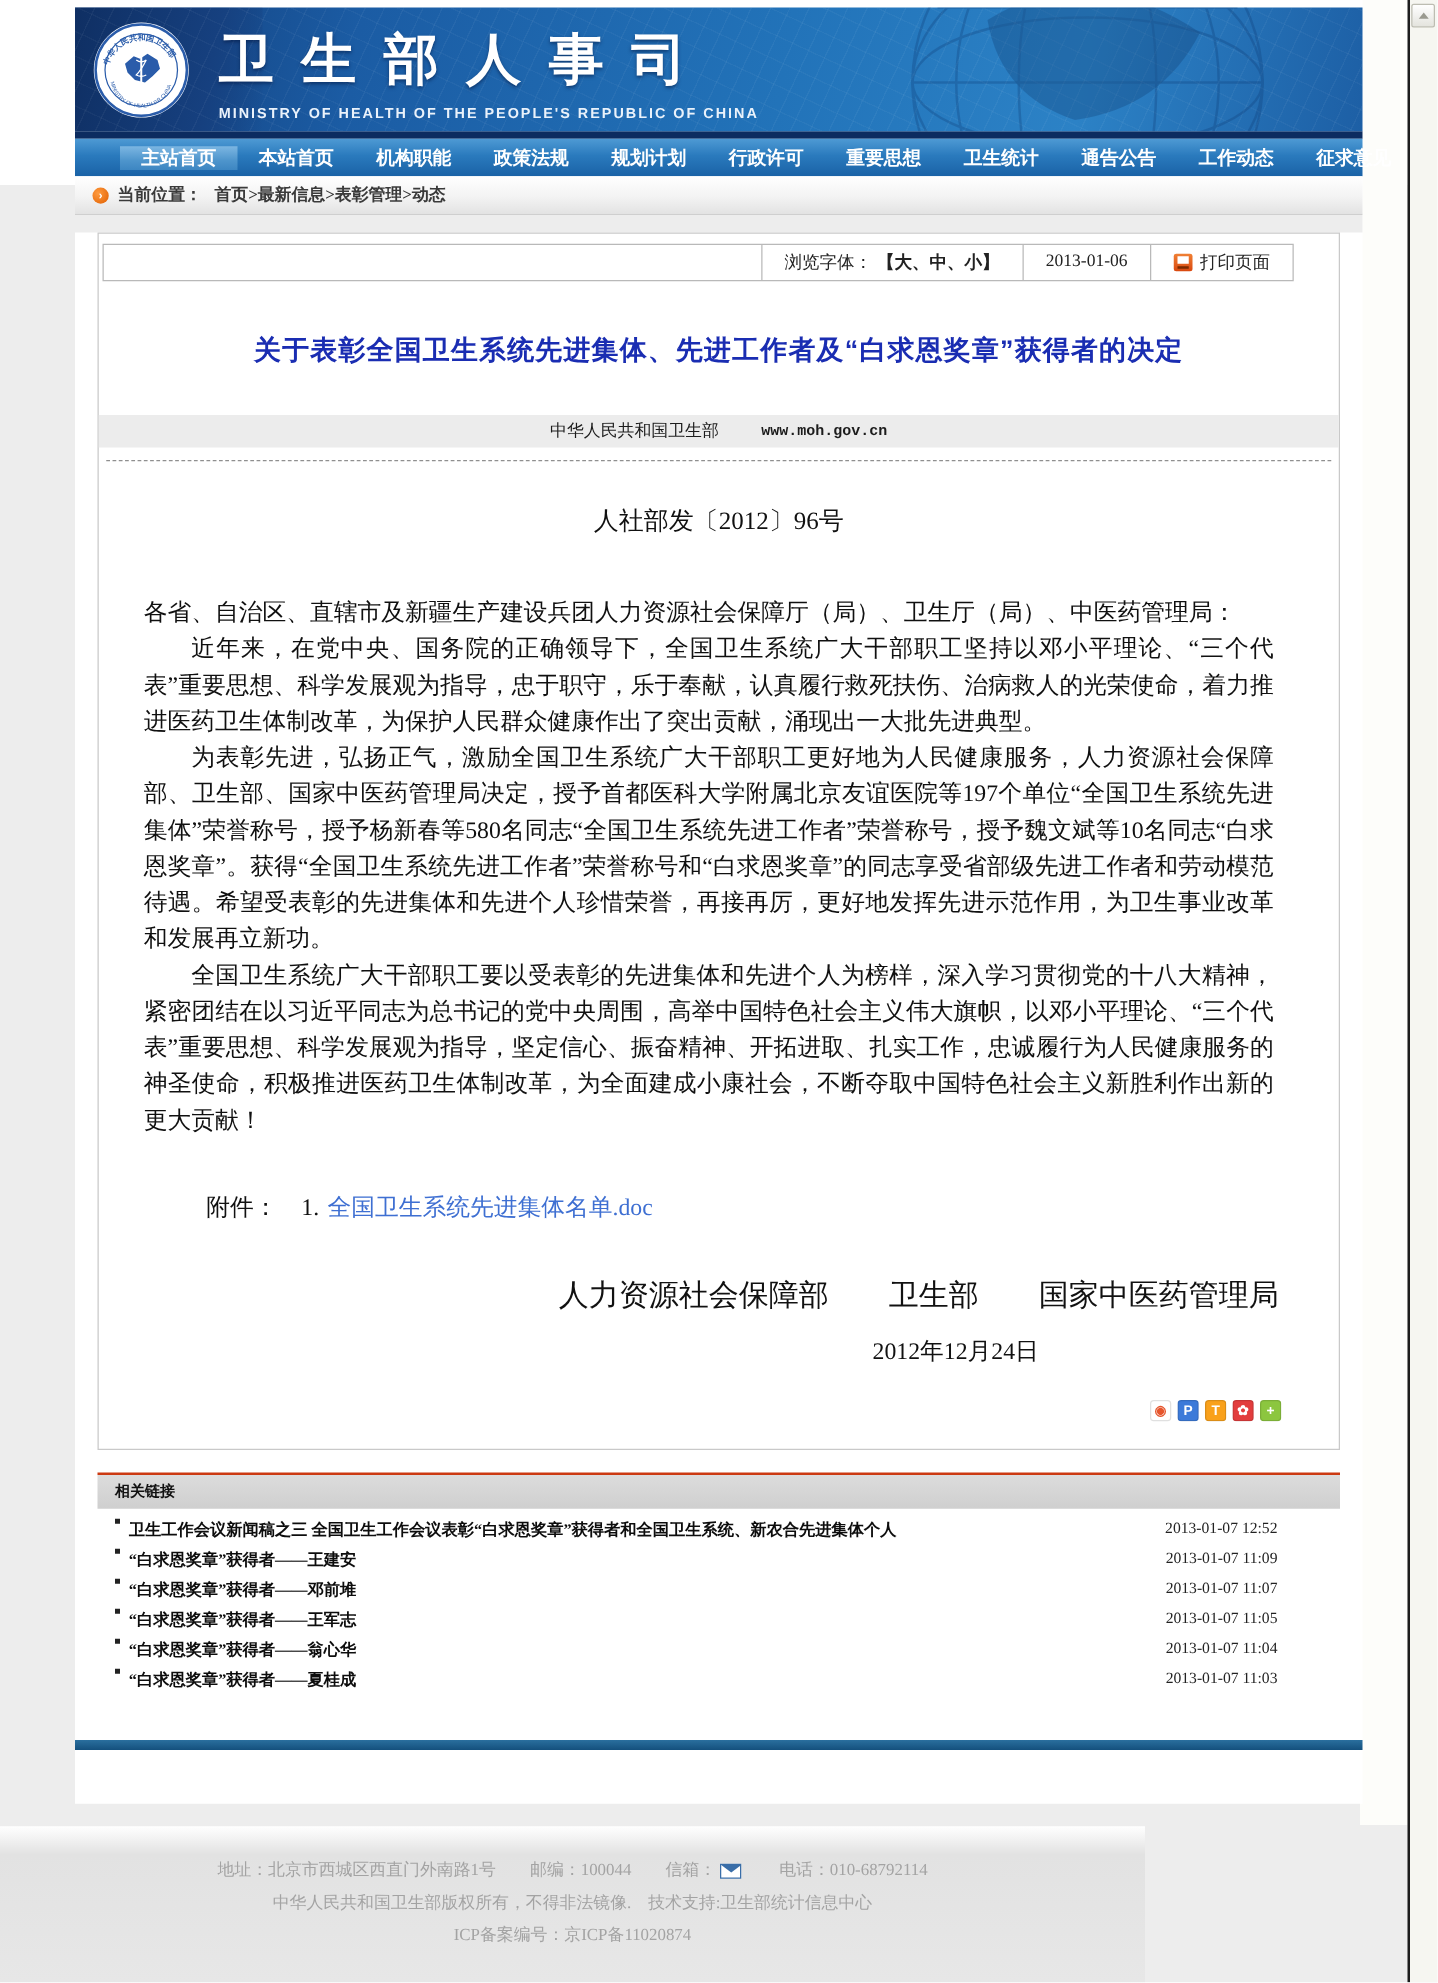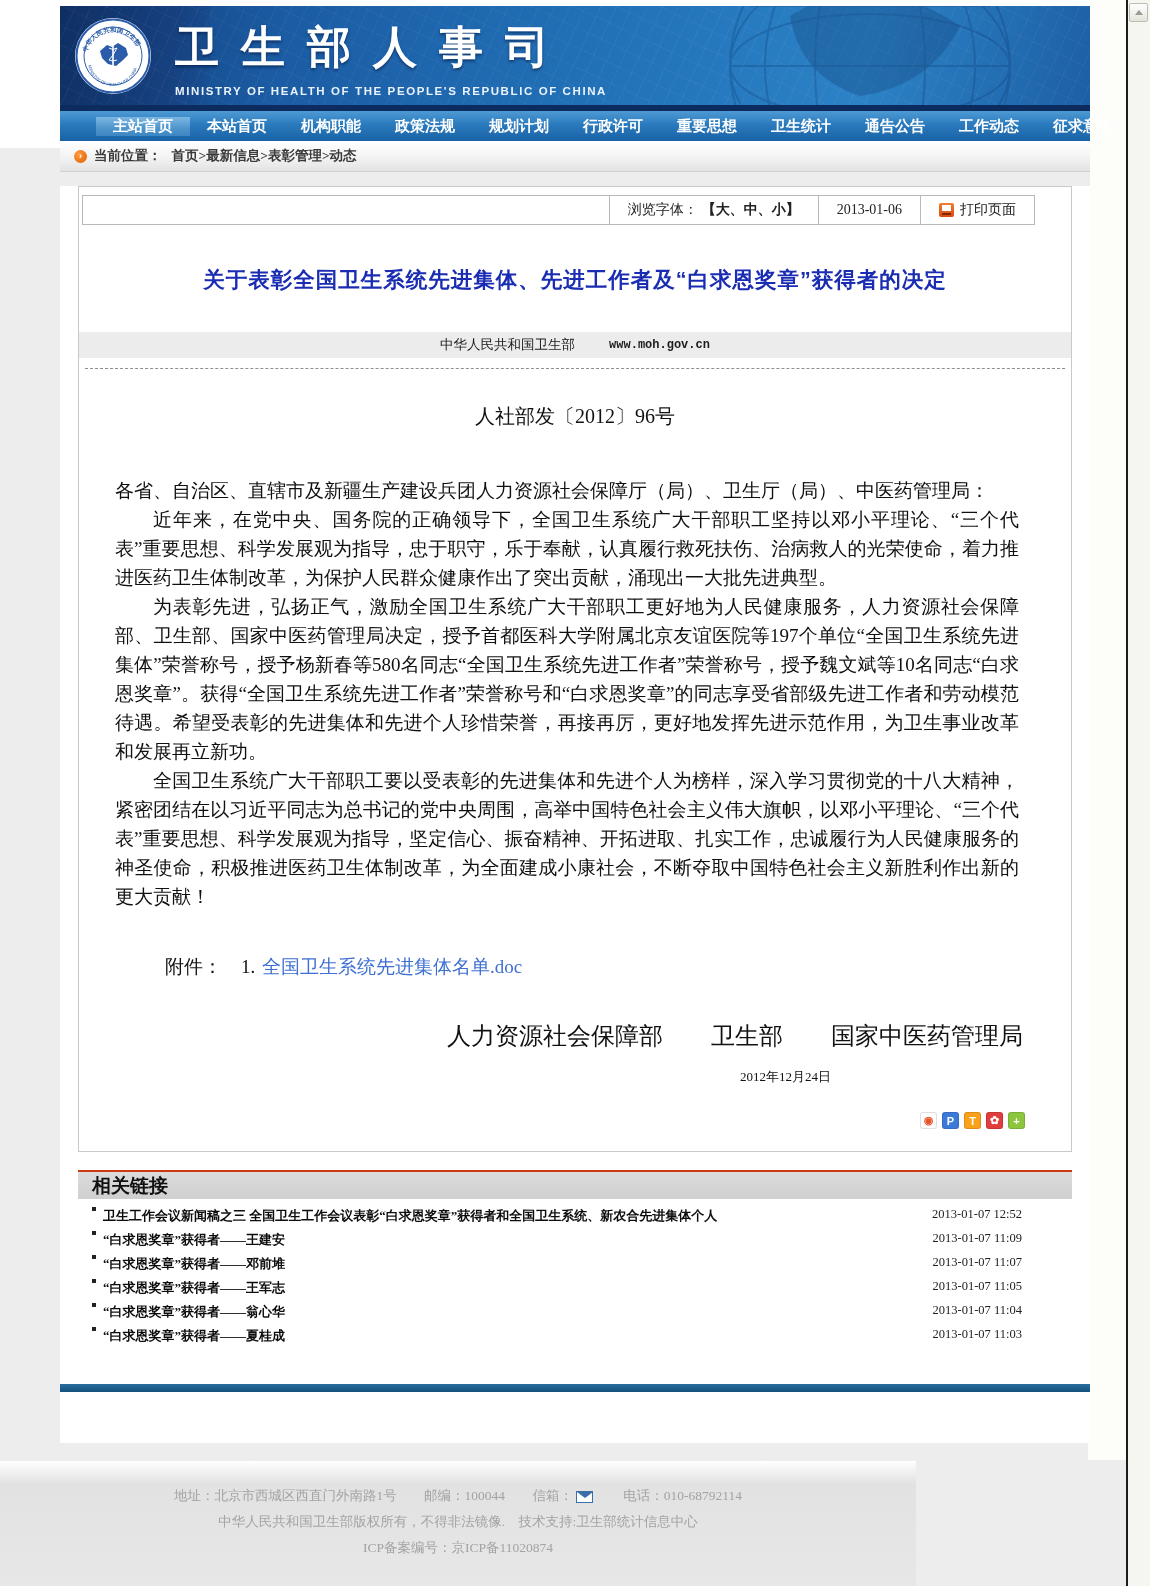--- a/index.html
+++ b/index.html
@@ -75,31 +75,31 @@
 
   .attachments { margin:42px 0 0 86px; font-family:"Liberation Serif","DejaVu Serif",serif; font-size:19px; line-height:27px; color:#111; }
   .att-row { display:flex; }
   .att-label { width:76px; }
   .att-num { margin-right:2px; }
   .att-link { color:#3e6fd2; text-decoration:none; cursor:pointer; }
 
   .signature-line { margin-top:40px; text-align:right; padding-right:48px;
     font-family:"Liberation Serif","DejaVu Serif",serif; font-size:24px; color:#111; }
   .date-line { margin-top:16px; text-align:right; padding-right:240px;
-    font-family:"Liberation Serif","DejaVu Serif",serif; font-size:13px; color:#111; }
+    font-family:"Liberation Serif","DejaVu Serif",serif; font-size:19px; color:#111; }
 
   .share-row { margin-top:26px; display:flex; justify-content:flex-end; gap:5px; padding-right:46px; }
   .share-icon { width:17px; height:17px; border-radius:3px; display:flex; align-items:center; justify-content:center;
     font-size:11px; font-weight:bold; cursor:pointer; border:1px solid rgba(0,0,0,0.12); }
 
   
   .related-box { margin:18px 18px 0 18px; background:#ffffff; }
   .related-topline { height:2px; background:#cc3a12; }
   .related-header { height:27px; background:linear-gradient(#dcdcdc,#cfcfcf); display:flex; align-items:center;
-    padding-left:14px; font-size:19px; font-weight:bold; color:#111; }
+    padding-left:14px; font-size:12px; font-weight:bold; color:#111; }
   .related-list { padding:8px 0 18px 0; }
   .related-item { display:flex; height:24px; padding:0 50px 0 14px; cursor:pointer; }
   .rel-bullet { width:4px; height:4px; background:#222; margin-right:7px; flex:0 0 auto; }
   .rel-text { flex:1; font-family:"Liberation Serif","DejaVu Serif",serif; font-size:13px; font-weight:bold; color:#0d0d0d;
     white-space:nowrap; overflow:hidden; }
   .rel-time { font-family:"Liberation Serif","DejaVu Serif",serif; font-size:12.5px; color:#222; margin-left:20px; }
 
   .bottom-blue-bar { margin-top:15px; height:8px; background:linear-gradient(#2a6f9e,#14507d); }
 
   

